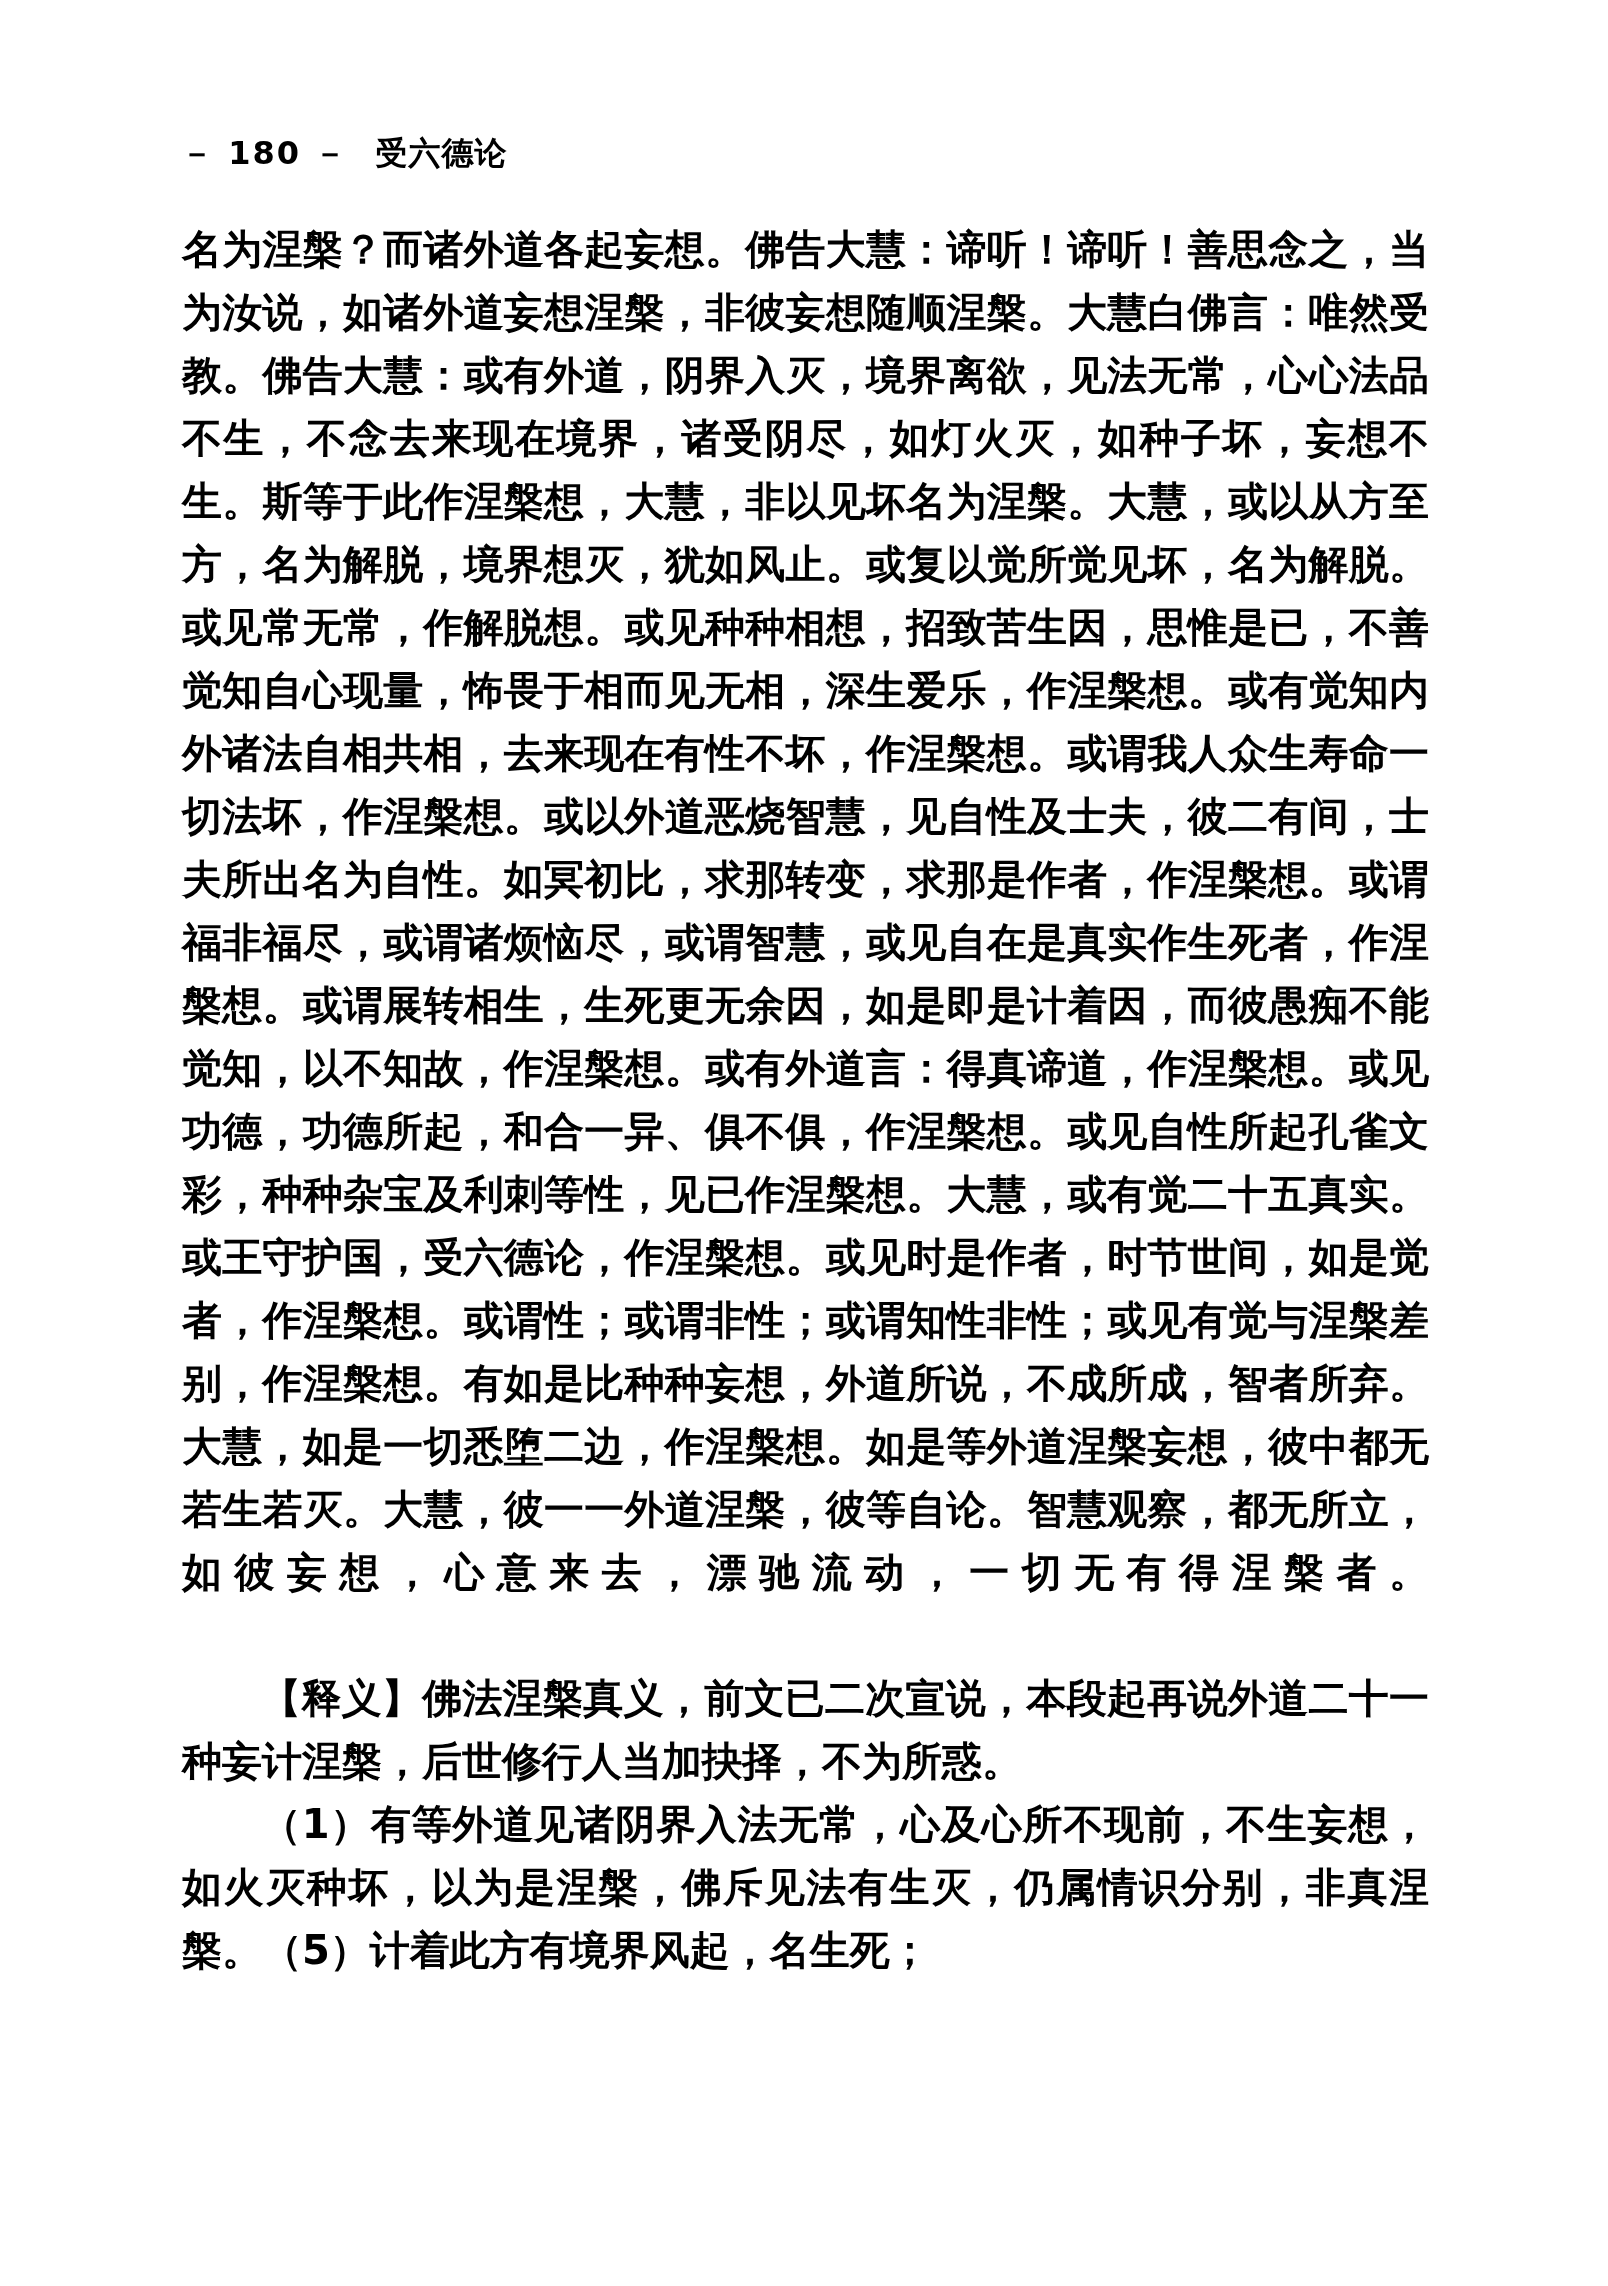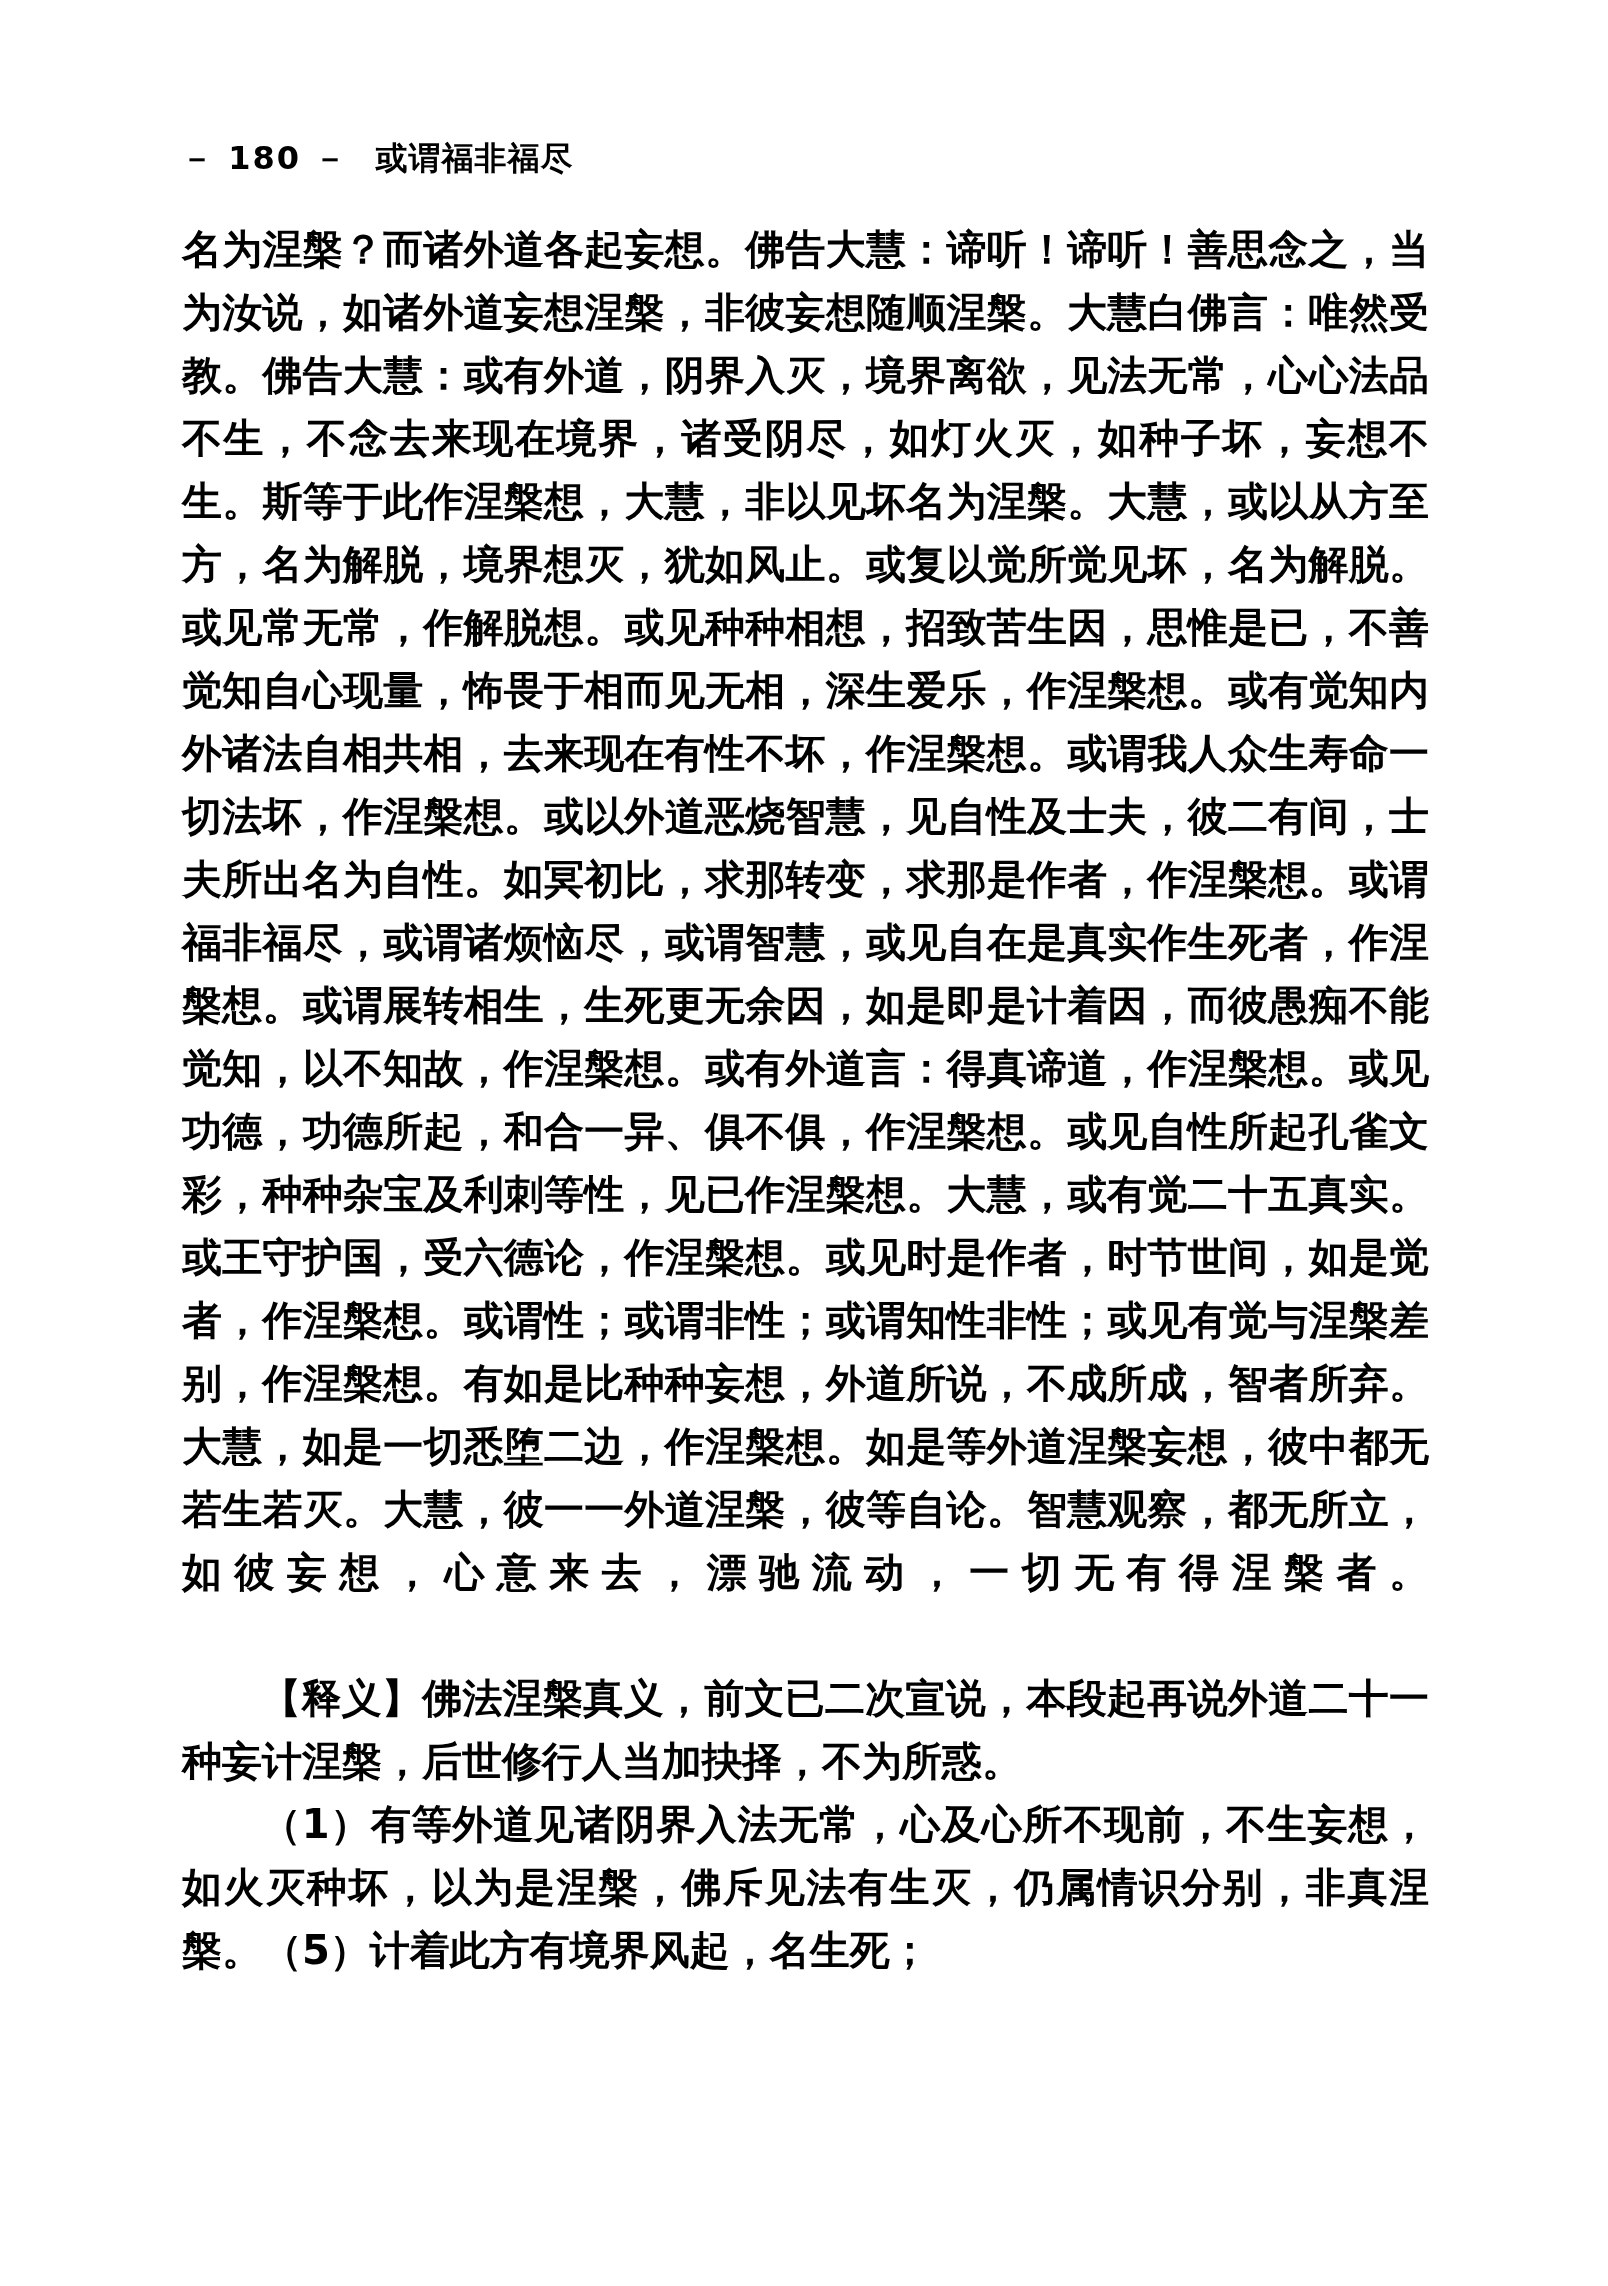--- a/index.html
+++ b/index.html
@@ -23,21 +23,21 @@
     height: 2287px;
     background: #ffffff;
   }
   .header {
     position: absolute;
     left: 181px;
     top: 132px;
     width: 1255px;
     height: 49px;
     display: flex;
-    align-items: flex-end;
+    align-items: flex-start;
     gap: 13.7px;
   }
   .header .pagenum {
     font-size: 32px;
     font-weight: 700;
     letter-spacing: 2px;
     font-family: "DejaVu Sans", "Liberation Sans", sans-serif;
   }
   .header .booktitle {
     font-size: 32px;
@@ -81,21 +81,21 @@
     width: 100%;
   }
 </style>
 </head>
 <body>
 
 <div class="page">
 
   <div class="header">
     <span class="pagenum">－ 180 －</span>
-    <span class="booktitle">或谓福非福尽</span>
+    <span class="booktitle">受六德论</span>
   </div>
 
   <div class="body-text">
     <p class="para sutra justify-all">名为涅槃？而诸外道各起妄想。佛告大慧：谛听！谛听！善思念之，当为汝说，如诸外道妄想涅槃，非彼妄想随顺涅槃。大慧白佛言：唯然受教。佛告大慧：或有外道，阴界入灭，境界离欲，见法无常，心心法品不生，不念去来现在境界，诸受阴尽，如灯火灭，如种子坏，妄想不生。斯等于此作涅槃想，大慧，非以见坏名为涅槃。大慧，或以从方至方，名为解脱，境界想灭，犹如风止。或复以觉所觉见坏，名为解脱。或见常无常，作解脱想。或见种种相想，招致苦生因，思惟是已，不善觉知自心现量，怖畏于相而见无相，深生爱乐，作涅槃想。或有觉知内外诸法自相共相，去来现在有性不坏，作涅槃想。或谓我人众生寿命一切法坏，作涅槃想。或以外道恶烧智慧，见自性及士夫，彼二有间，士夫所出名为自性。如冥初比，求那转变，求那是作者，作涅槃想。或谓福非福尽，或谓诸烦恼尽，或谓智慧，或见自在是真实作生死者，作涅槃想。或谓展转相生，生死更无余因，如是即是计着因，而彼愚痴不能觉知，以不知故，作涅槃想。或有外道言：得真谛道，作涅槃想。或见功德，功德所起，和合一异、俱不俱，作涅槃想。或见自性所起孔雀文彩，种种杂宝及利刺等性，见已作涅槃想。大慧，或有觉二十五真实。或王守护国，受六德论，作涅槃想。或见时是作者，时节世间，如是觉者，作涅槃想。或谓性；或谓非性；或谓知性非性；或见有觉与涅槃差别，作涅槃想。有如是比种种妄想，外道所说，不成所成，智者所弃。大慧，如是一切悉堕二边，作涅槃想。如是等外道涅槃妄想，彼中都无若生若灭。大慧，彼一一外道涅槃，彼等自论。智慧观察，都无所立，如彼妄想，心意来去，漂驰流动，一切无有得涅槃者。</p>
     <p class="para indent">【释义】佛法涅槃真义，前文已二次宣说，本段起再说外道二十一种妄计涅槃，后世修行人当加抉择，不为所惑。</p>
     <p class="para indent">（1）有等外道见诸阴界入法无常，心及心所不现前，不生妄想，如火灭种坏，以为是涅槃，佛斥见法有生灭，仍属情识分别，非真涅槃。（5）计着此方有境界风起，名生死；</p>
   </div>
 
 </div>
 

